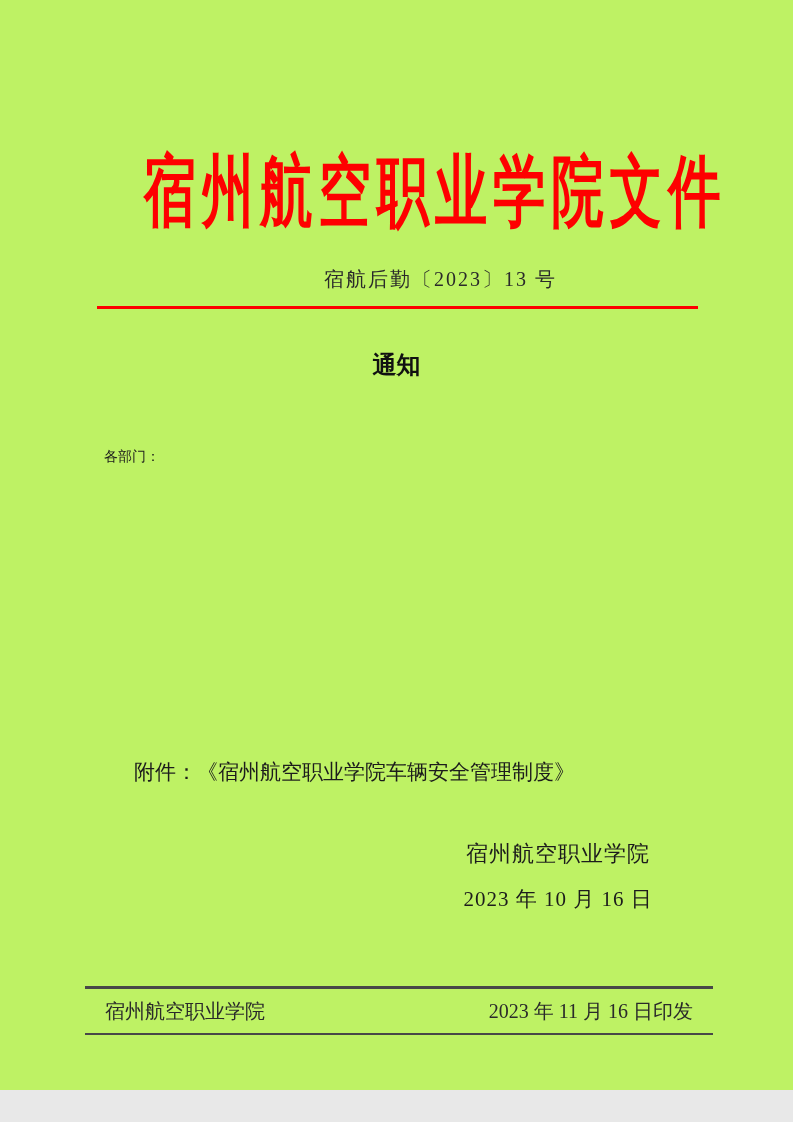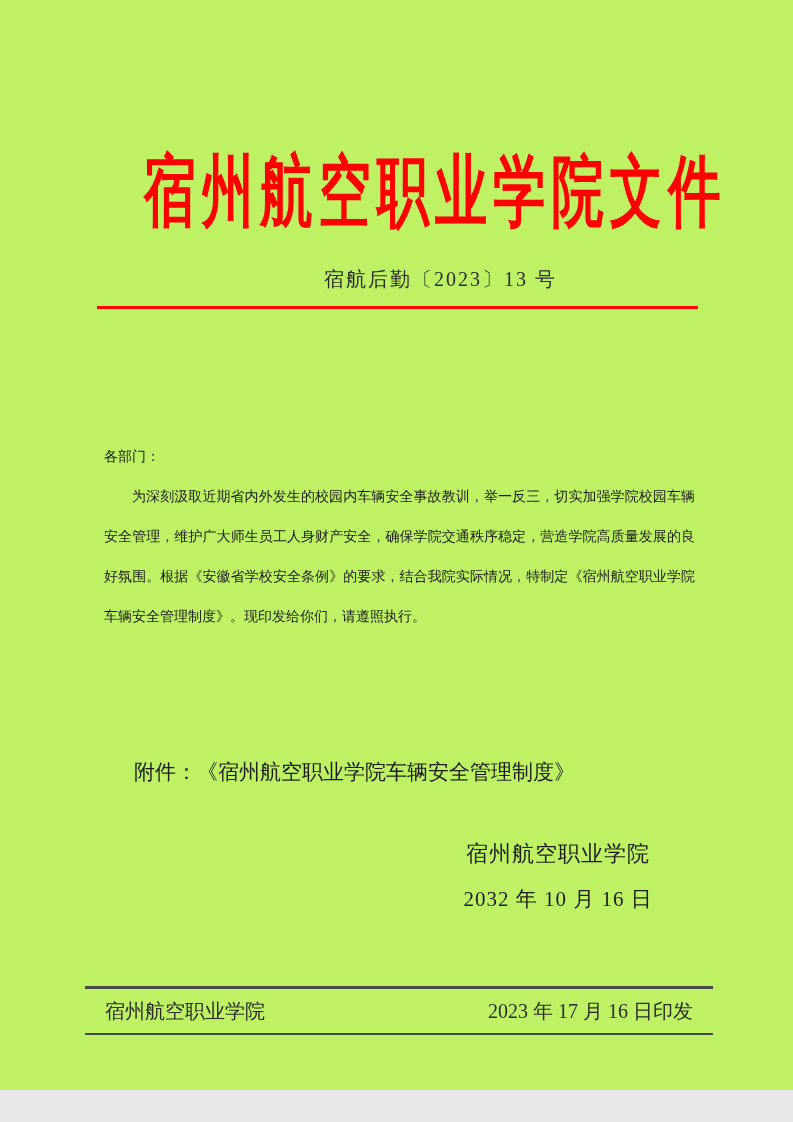--- a/index.html
+++ b/index.html
@@ -132,32 +132,32 @@
 
   <div class="letterhead">
     <span class="lh-inner">宿州航空职业学院文件</span>
   </div>
 
   <div class="doc-number">宿航后勤〔2023〕13 号</div>
 
   <div class="red-divider"></div>
 
   <div class="subject">
+    <div>通知</div>
   </div>
 
   <div class="body-block">
     <div class="salutation">各部门：</div>
-    <div class="paragraph">为深刻汲取近期省内外发生的校园内车辆安全事故教训，举一反三，切实加强学院校园车辆安全管理，维护广大师生员工人身财产安全，确保学院交通秩序稳定，营造学院高质量发展的良好氛围。根据《安徽省学校安全条例》的要求，结合我院实际情况，特制定《宿州航空职业学院车辆安全管理制度》。现印发给你们，请遵照执行。</div>
   </div>
 
   <div class="attachment">附件：《宿州航空职业学院车辆安全管理制度》</div>
 
   <div class="signature">
     <div class="sig-org">宿州航空职业学院</div>
-    <div class="sig-date">2032 年 10 月 16 日</div>
+    <div class="sig-date">2023 年 10 月 16 日</div>
   </div>
 
   <div class="footer">
     <span>宿州航空职业学院</span>
-    <span>2023 年 17 月 16 日印发</span>
+    <span>2023 年 11 月 16 日印发</span>
   </div>
 
 </div>
 
 </body></html>

